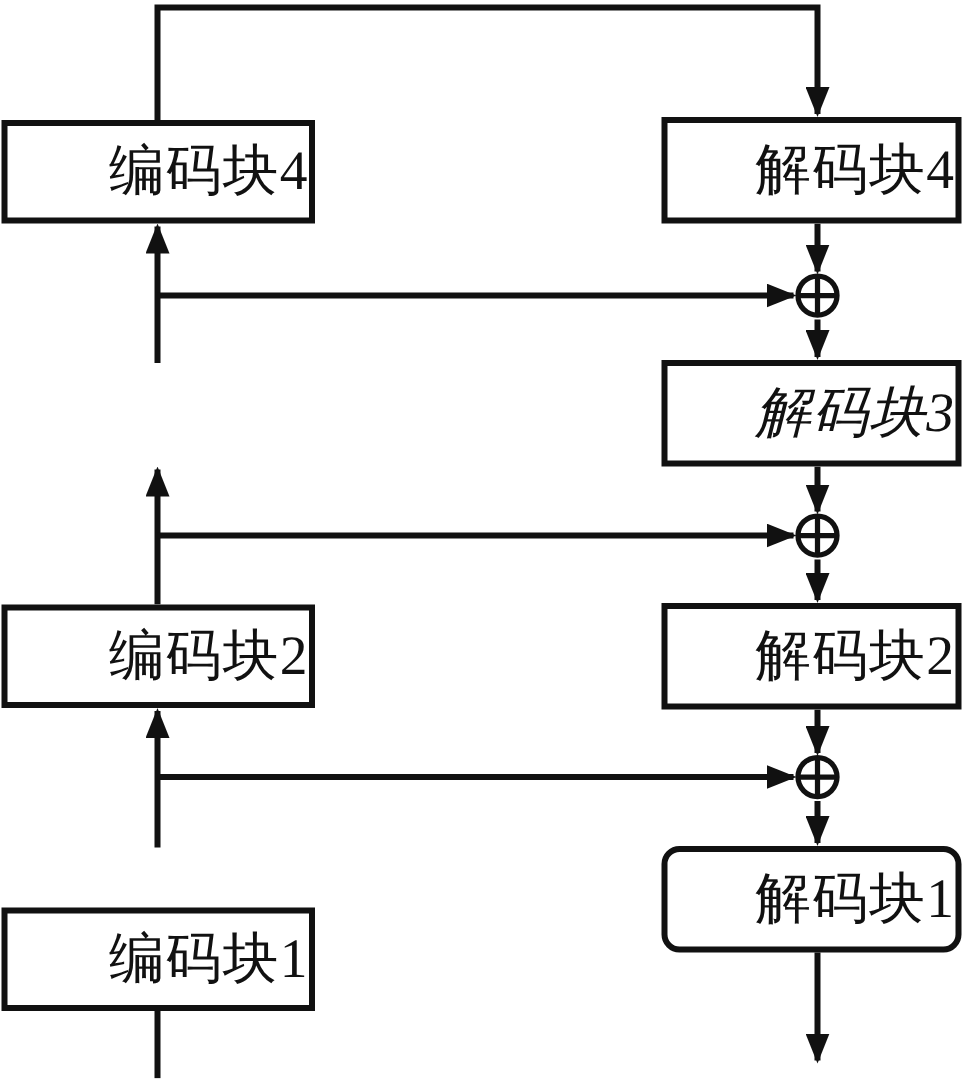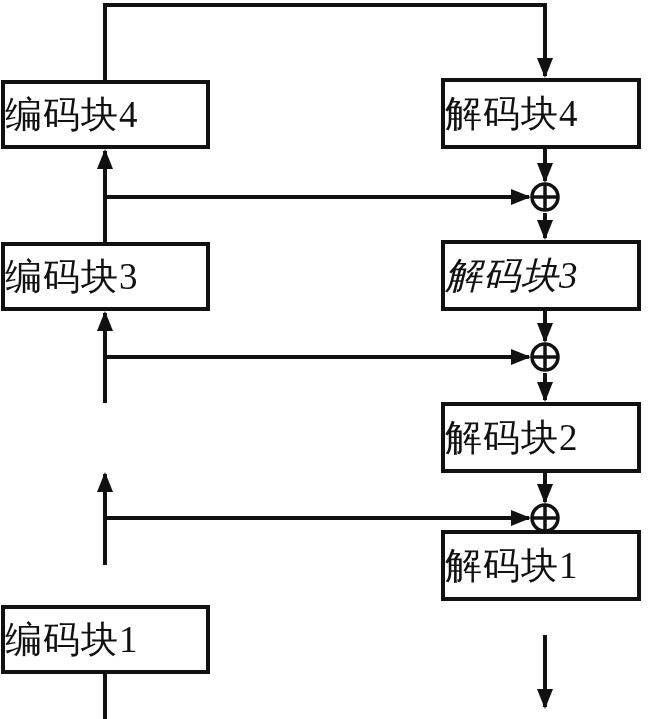--- a/index.html
+++ b/index.html
@@ -22,36 +22,36 @@
     width: 650px;
     height: 719px;
   }
   .block {
     position: absolute;
     box-sizing: border-box;
     border: 4px solid #111111;
     background: #ffffff;
     display: flex;
     align-items: center;
-    justify-content: flex-start;
+    justify-content: flex-end;
     font-size: 37px;
     color: #111111;
     letter-spacing: 1px;
     line-height: 1;
   }
   .enc { left: 1px;   width: 209px; height: 69px; }
   .dec { left: 441px; width: 200px; height: 71px; }
   .enc4 { top: 80px;  }
   .enc3 { top: 242px; }
   .enc2 { top: 403px; }
   .enc1 { top: 565px; margin-top: 40px; }
   .dec4 { top: 78px;  }
   .dec3 { top: 240px; font-style: italic; }
   .dec2 { top: 402px; }
-  .dec1 { top: 530px; }
+  .dec1 { top: 564px; border-radius: 12px; }
 </style>
 </head>
 <body>
 
 <div class="canvas">
 
   <svg class="connector-layer" width="650" height="719" viewBox="0 0 650 719">
     <defs>
       <marker id="arrow" viewBox="0 0 10 8" refX="9" refY="4" markerWidth="5" markerHeight="4" markerUnits="strokeWidth" orient="auto">
         <path d="M0,0 L10,4 L0,8 Z" fill="#111111"></path>
@@ -96,22 +96,22 @@
       <g>
         <circle cx="545" cy="518" r="13"></circle>
         <path d="M532,518 L558,518 M545,505 L545,531" fill="none"></path>
       </g>
     </g>
   </svg>
 
   <div class="block enc enc4">
     <span>编码块4</span>
   </div>
-  <div class="block enc enc3">
-    <span>编码块3</span>
+  <div class="block enc enc2">
+    <span>编码块2</span>
   </div>
   <div class="block enc enc1">
     <span>编码块1</span>
   </div>
 
   <div class="block dec dec4">
     <span>解码块4</span>
   </div>
   <div class="block dec dec3">
     <span>解码块3</span>

